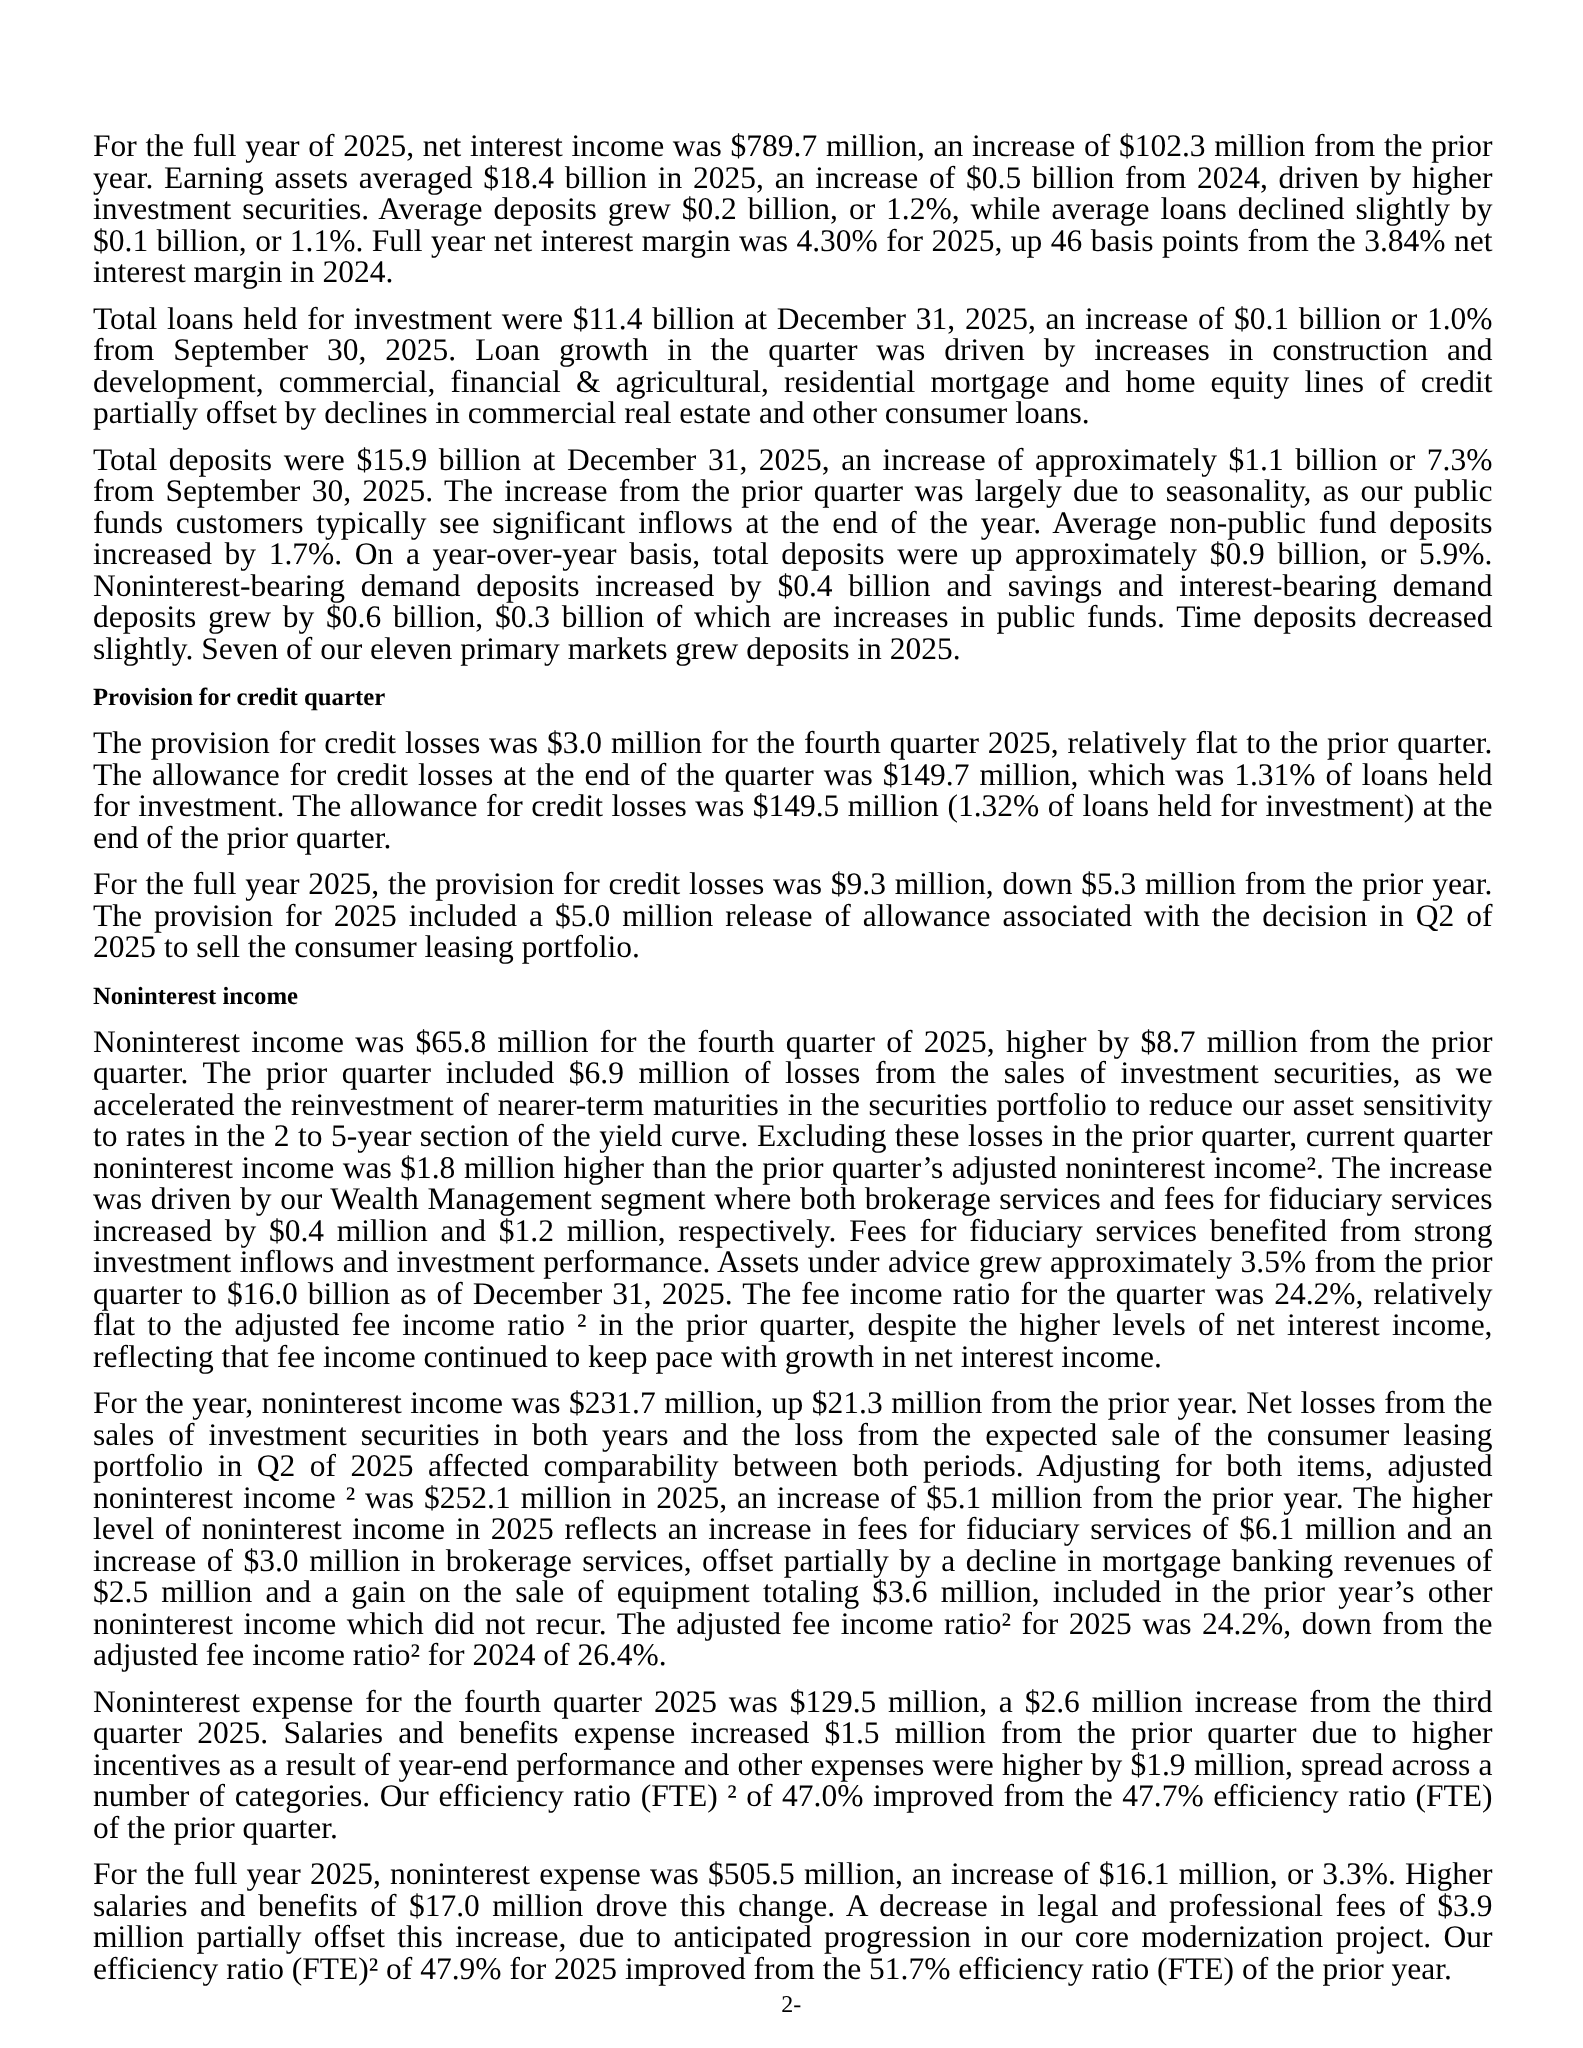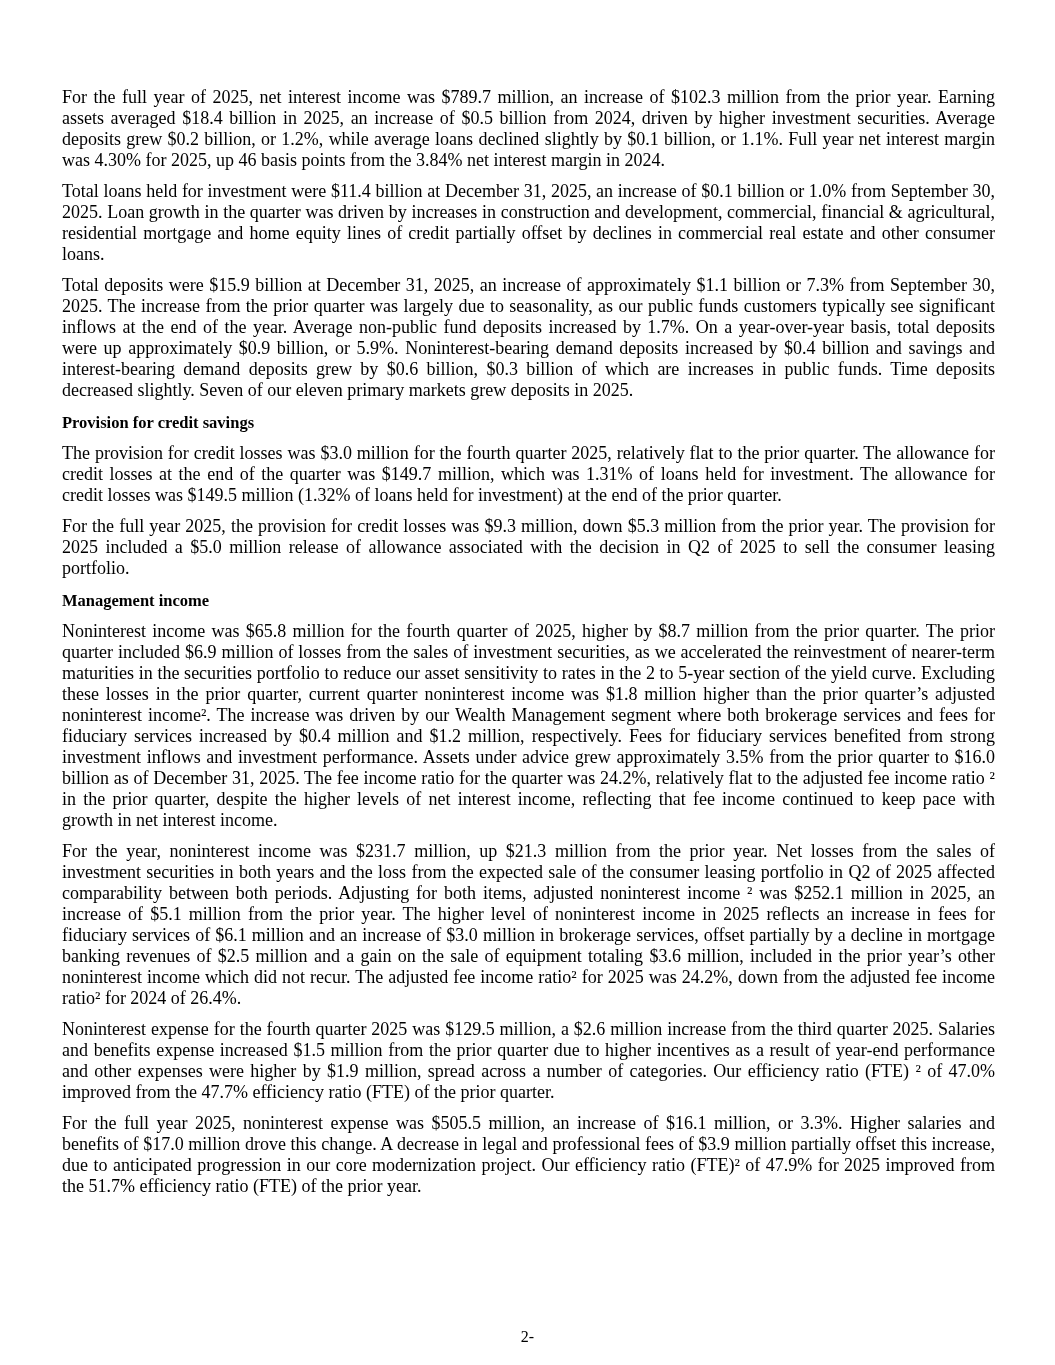--- a/index.html
+++ b/index.html
@@ -16,21 +16,21 @@
     font-family: "Liberation Serif", serif;
     overflow: hidden;
   }
   .content {
     position: absolute;
     left: 62px;
     top: 87px;
     width: 933px;
   }
   .body-paragraph {
-    font-size: 18px;
+    font-size: 21px;
     line-height: 21px;
     text-align: justify;
     margin: 0 0 10px 0;
   }
   .section-heading {
     font-size: 16.5px;
     line-height: 21px;
     font-weight: 700;
     margin: 11px 0 10px 0;
   }
@@ -49,27 +49,27 @@
 
 <div class="page">
   <div class="content">
 
     <p class="body-paragraph">For the full year of 2025, net interest income was $789.7 million, an increase of $102.3 million from the prior year. Earning assets averaged $18.4 billion in 2025, an increase of $0.5 billion from 2024, driven by higher investment securities. Average deposits grew $0.2 billion, or 1.2%, while average loans declined slightly by $0.1 billion, or 1.1%. Full year net interest margin was 4.30% for 2025, up 46 basis points from the 3.84% net interest margin in 2024.</p>
 
     <p class="body-paragraph">Total loans held for investment were $11.4 billion at December 31, 2025, an increase of $0.1 billion or 1.0% from September 30, 2025. Loan growth in the quarter was driven by increases in construction and development, commercial, financial &amp; agricultural, residential mortgage and home equity lines of credit partially offset by declines in commercial real estate and other consumer loans.</p>
 
     <p class="body-paragraph">Total deposits were $15.9 billion at December 31, 2025, an increase of approximately $1.1 billion or 7.3% from September 30, 2025. The increase from the prior quarter was largely due to seasonality, as our public funds customers typically see significant inflows at the end of the year. Average non-public fund deposits increased by 1.7%. On a year-over-year basis, total deposits were up approximately $0.9 billion, or 5.9%. Noninterest-bearing demand deposits increased by $0.4 billion and savings and interest-bearing demand deposits grew by $0.6 billion, $0.3 billion of which are increases in public funds. Time deposits decreased slightly. Seven of our eleven primary markets grew deposits in 2025.</p>
 
-    <h2 class="section-heading">Provision for credit savings</h2>
+    <h2 class="section-heading">Provision for credit quarter</h2>
 
     <p class="body-paragraph">The provision for credit losses was $3.0 million for the fourth quarter 2025, relatively flat to the prior quarter. The allowance for credit losses at the end of the quarter was $149.7 million, which was 1.31% of loans held for investment. The allowance for credit losses was $149.5 million (1.32% of loans held for investment) at the end of the prior quarter.</p>
 
     <p class="body-paragraph">For the full year 2025, the provision for credit losses was $9.3 million, down $5.3 million from the prior year. The provision for 2025 included a $5.0 million release of allowance associated with the decision in Q2 of 2025 to sell the consumer leasing portfolio.</p>
 
-    <h2 class="section-heading">Management income</h2>
+    <h2 class="section-heading">Noninterest income</h2>
 
     <p class="body-paragraph">Noninterest income was $65.8 million for the fourth quarter of 2025, higher by $8.7 million from the prior quarter. The prior quarter included $6.9 million of losses from the sales of investment securities, as we accelerated the reinvestment of nearer-term maturities in the securities portfolio to reduce our asset sensitivity to rates in the 2 to 5-year section of the yield curve. Excluding these losses in the prior quarter, current quarter noninterest income was $1.8 million higher than the prior quarter’s adjusted noninterest income². The increase was driven by our Wealth Management segment where both brokerage services and fees for fiduciary services increased by $0.4 million and $1.2 million, respectively. Fees for fiduciary services benefited from strong investment inflows and investment performance. Assets under advice grew approximately 3.5% from the prior quarter to $16.0 billion as of December 31, 2025. The fee income ratio for the quarter was 24.2%, relatively flat to the adjusted fee income ratio ² in the prior quarter, despite the higher levels of net interest income, reflecting that fee income continued to keep pace with growth in net interest income.</p>
 
     <p class="body-paragraph">For the year, noninterest income was $231.7 million, up $21.3 million from the prior year. Net losses from the sales of investment securities in both years and the loss from the expected sale of the consumer leasing portfolio in Q2 of 2025 affected comparability between both periods. Adjusting for both items, adjusted noninterest income ² was $252.1 million in 2025, an increase of $5.1 million from the prior year. The higher level of noninterest income in 2025 reflects an increase in fees for fiduciary services of $6.1 million and an increase of $3.0 million in brokerage services, offset partially by a decline in mortgage banking revenues of $2.5 million and a gain on the sale of equipment totaling $3.6 million, included in the prior year’s other noninterest income which did not recur. The adjusted fee income ratio² for 2025 was 24.2%, down from the adjusted fee income ratio² for 2024 of 26.4%.</p>
 
 
     <p class="body-paragraph">Noninterest expense for the fourth quarter 2025 was $129.5 million, a $2.6 million increase from the third quarter 2025. Salaries and benefits expense increased $1.5 million from the prior quarter due to higher incentives as a result of year-end performance and other expenses were higher by $1.9 million, spread across a number of categories. Our efficiency ratio (FTE) ² of 47.0% improved from the 47.7% efficiency ratio (FTE) of the prior quarter.</p>
 
     <p class="body-paragraph">For the full year 2025, noninterest expense was $505.5 million, an increase of $16.1 million, or 3.3%. Higher salaries and benefits of $17.0 million drove this change. A decrease in legal and professional fees of $3.9 million partially offset this increase, due to anticipated progression in our core modernization project. Our efficiency ratio (FTE)² of 47.9% for 2025 improved from the 51.7% efficiency ratio (FTE) of the prior year.</p>
 

